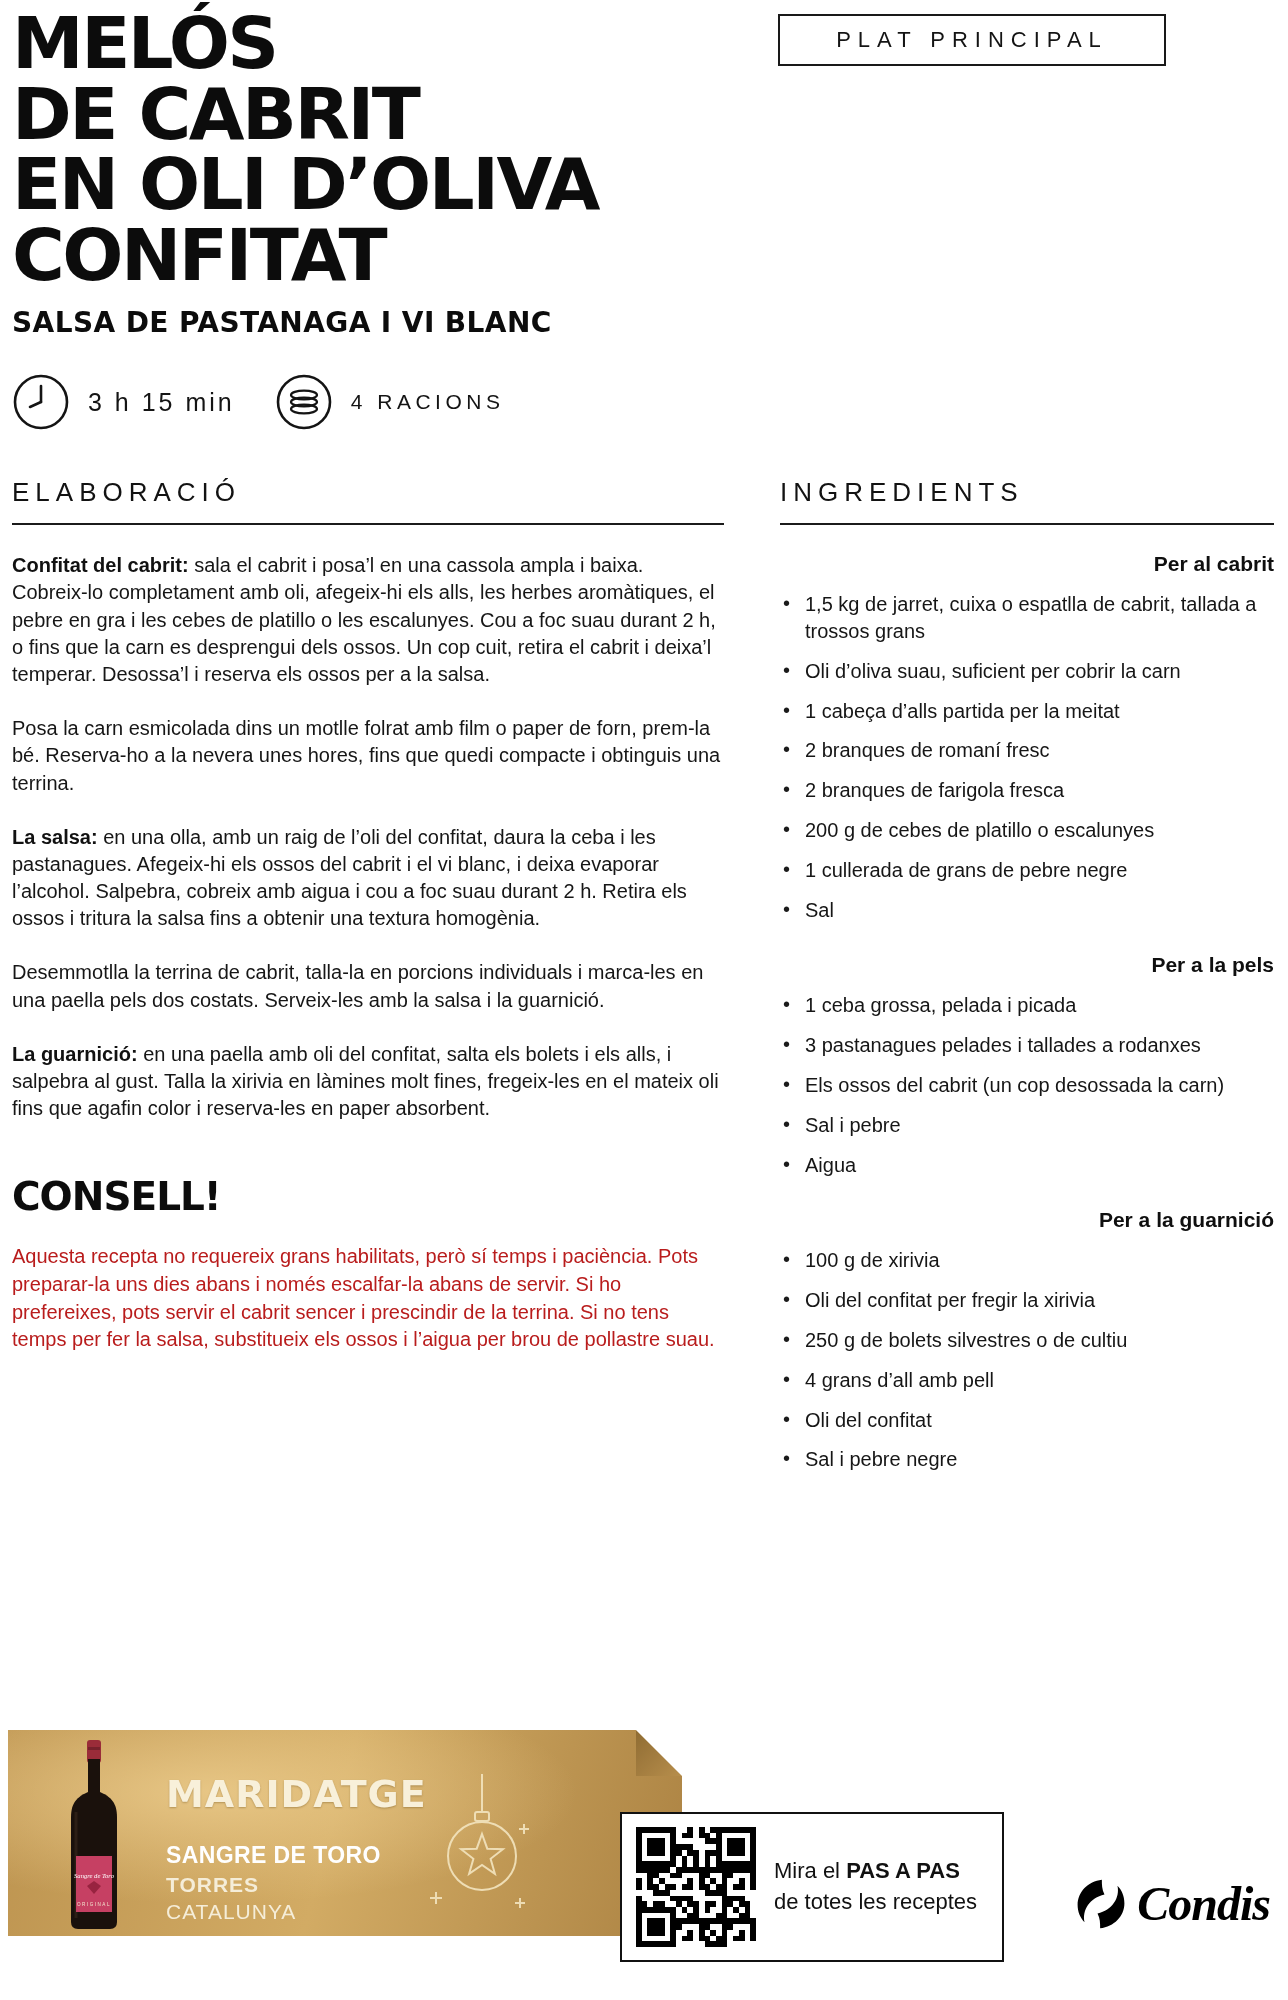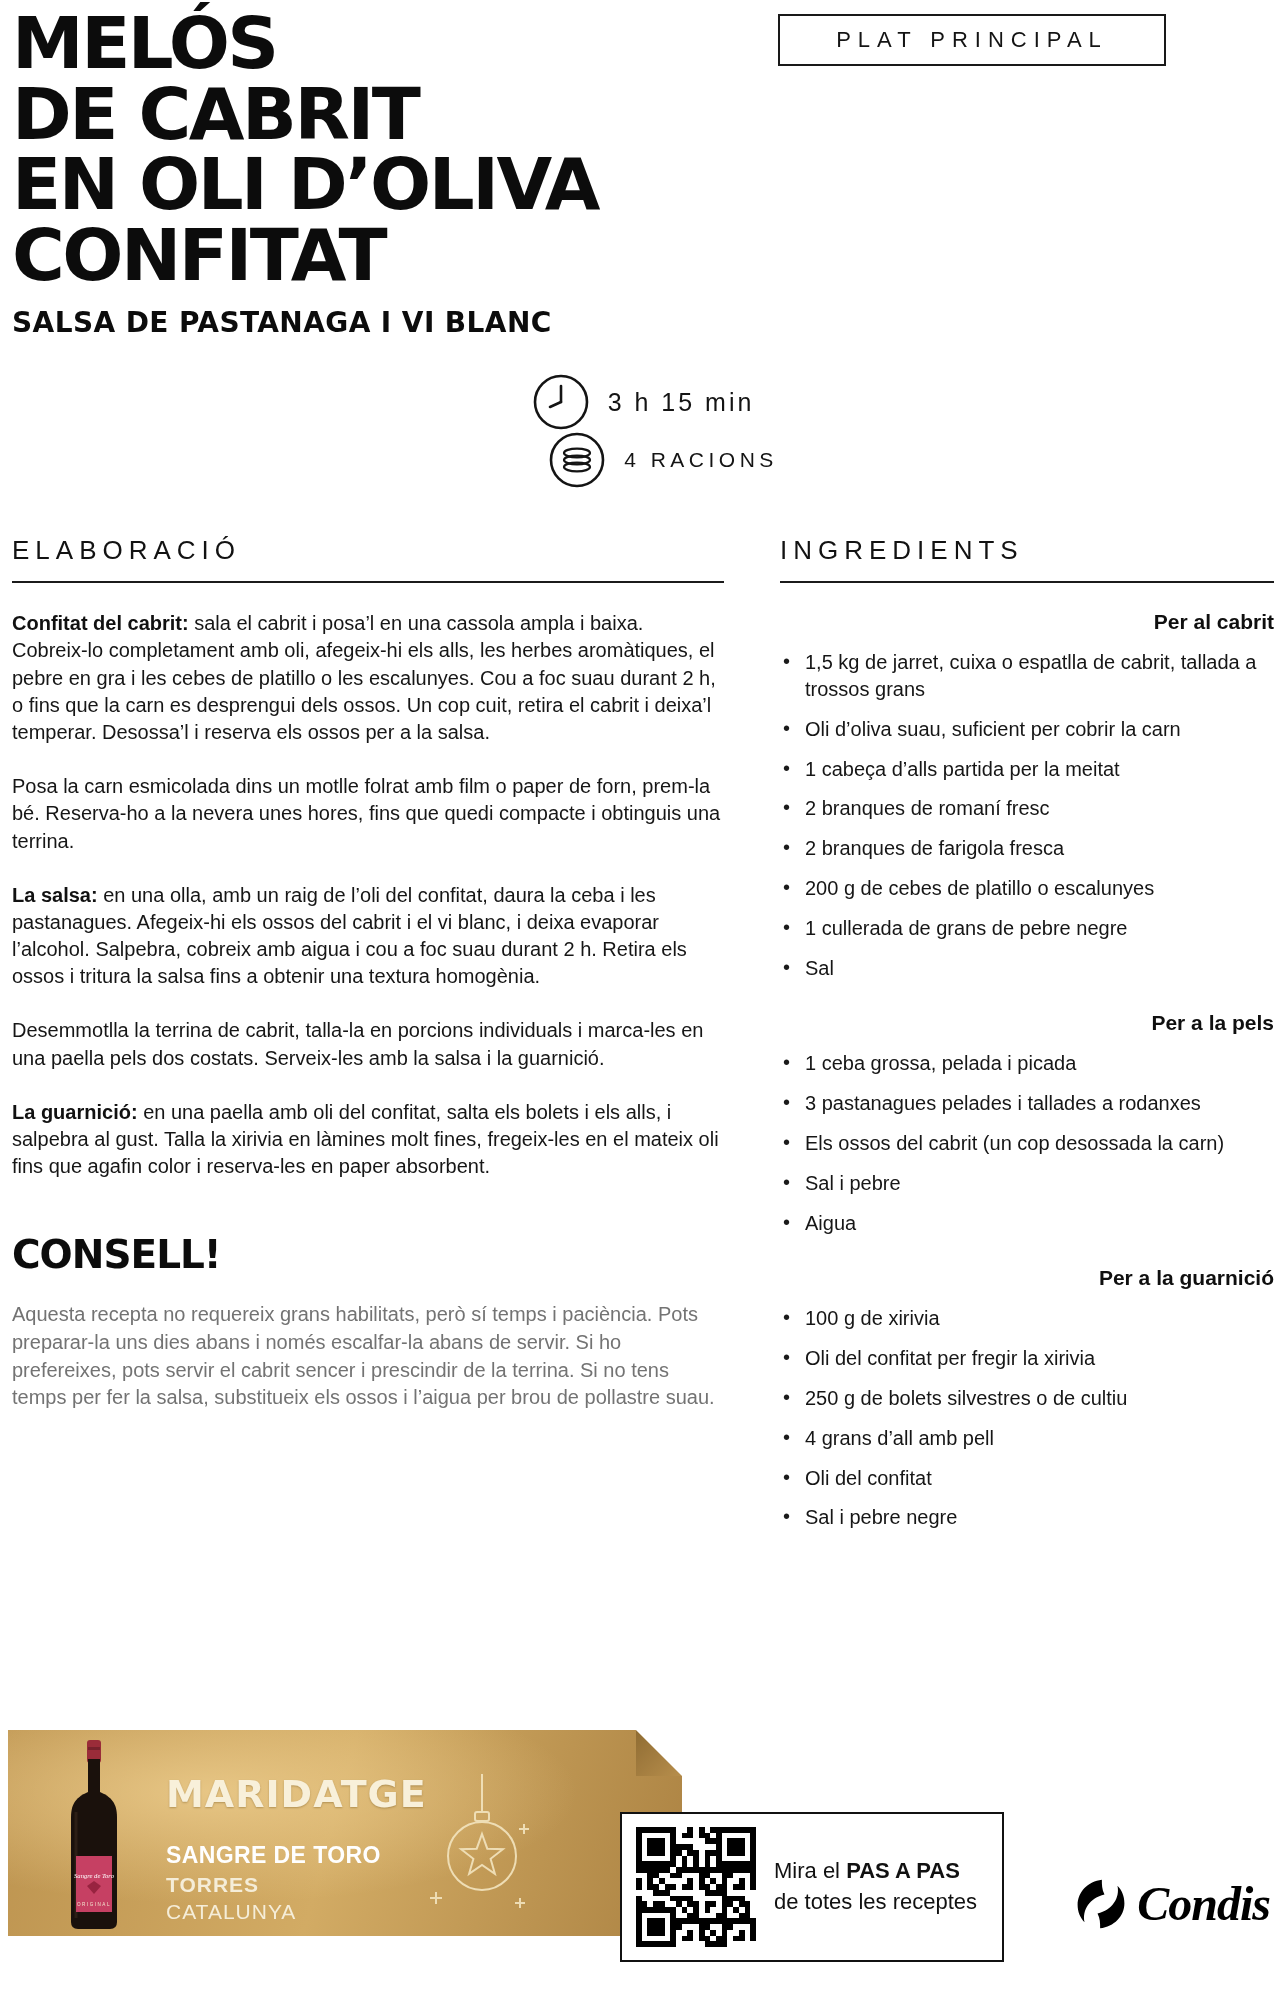--- a/index.html
+++ b/index.html
@@ -10,37 +10,37 @@
   
   .header{position:relative;}
   .category-box{position:absolute;left:766px;top:6px;width:388px;height:52px;border:2px solid #191919;
       display:flex;align-items:center;justify-content:center;font-size:22px;letter-spacing:7px;
       font-weight:500;color:#141414;box-sizing:border-box;}
   h1.title{margin:0;font-family:"DejaVu Sans","Liberation Sans",sans-serif;font-weight:800;
       font-size:72px;line-height:.98;letter-spacing:-2.5px;color:#0c0c0c;}
   h1.title span{display:block;}
   .subtitle{margin-top:16px;font-size:28px;font-weight:800;letter-spacing:.4px;color:#0c0c0c;
       font-family:"DejaVu Sans","Liberation Sans",sans-serif;}
-  .meta{display:flex;align-items:center;margin-top:34px;flex-direction:column;}
+  .meta{display:flex;align-items:center;margin-top:34px;}
   .grp{display:flex;align-items:center;gap:18px;}
   .grp + .grp{margin-left:40px;}
   .meta svg{display:block;}
   .time-label{font-size:25px;letter-spacing:3px;color:#141414;}
   .serv-label{font-size:21px;letter-spacing:4.5px;color:#141414;}
 
   
   .columns{display:grid;grid-template-columns:712px 1fr;column-gap:56px;margin-top:46px;}
   .sec-head{font-size:26px;letter-spacing:6px;font-weight:400;color:#121212;}
   .rule{border:0;border-top:2px solid #1b1b1b;margin:15px 0 0 0;}
   .body-copy{margin-top:27px;font-size:20px;line-height:1.36;color:#161616;}
   .body-copy p{margin:0 0 27px 0;}
   .lead{font-weight:700;color:#111;}
   .consell-head{margin:52px 0 0 0;font-family:"DejaVu Sans","Liberation Sans",sans-serif;
       font-weight:800;font-size:39px;letter-spacing:-1px;color:#0c0c0c;}
-  .consell-text{margin:24px 0 0 0;font-size:20px;line-height:1.38;color:#737373;}
+  .consell-text{margin:24px 0 0 0;font-size:20px;line-height:1.38;color:#b91c1c;}
 
   
   .ing{margin-top:27px;font-size:20px;color:#161616;}
   .ing h3{font-size:21px;font-weight:700;margin:0 0 15px 0;color:#0f0f0f;text-align:right;}
   .ing h3.later{margin-top:30px;}
   .ing ul{list-style:none;margin:0 0 26px 0;padding:0;}
   .ing li{position:relative;padding-left:25px;margin:0 0 13px 0;line-height:1.34;}
   .ing li::before{content:"•";position:absolute;left:3px;top:-1px;color:#1a1a1a;}
 
   

